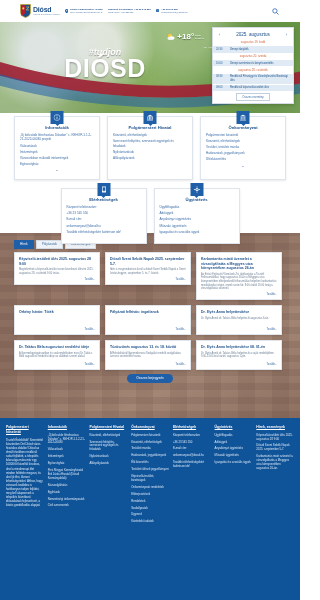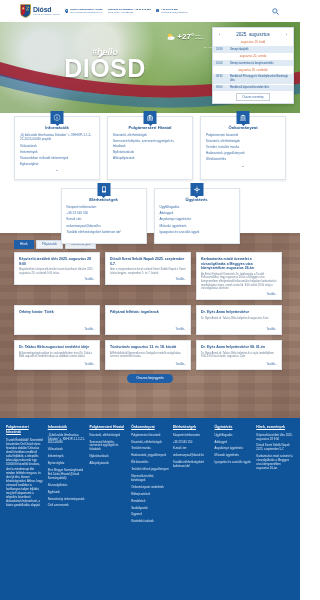--- a/index.html
+++ b/index.html
@@ -290,33 +290,33 @@
   <div class="hero-blur"></div>
 
   <div class="hero-swoosh">
     <svg width="320" height="62" viewBox="0 0 320 62" preserveAspectRatio="none">
       <path d="M0 8 Q70 30 150 34 Q240 38 320 18 L320 30 Q240 50 150 46 Q70 42 0 22 Z" fill="#9d2235" opacity="0.92"></path>
       <path d="M0 20 Q70 42 150 46 Q240 50 320 30 L320 40 Q240 60 150 56 Q70 52 0 32 Z" fill="#1f5fa8" opacity="0.55"></path>
     </svg>
   </div>
 
   <div class="hero-title">
-    <span class="hashtag">#hello</span>
+    <span class="hashtag">#tudjon</span>
     <span class="bigword">DIÓSD</span>
   </div>
 
   <div class="weather">
     <span class="sun-icon">
       <svg width="10" height="10" viewBox="0 0 20 20">
         <circle cx="8" cy="8" r="4.5" fill="#f5c842"></circle>
         <ellipse cx="11" cy="12" rx="6" ry="3.6" fill="#ffffff"></ellipse>
         <ellipse cx="7" cy="13" rx="4" ry="2.8" fill="#f0f4f8"></ellipse>
       </svg>
     </span>
-    <span class="wtemp">+27°</span>
+    <span class="wtemp">+18°</span>
     <span class="wmeta">
       <span style="display:block">Diósd</span>
       <span style="display:block">Derült ég</span>
     </span>
   </div>
   <div class="wbar">
     <div>Ma</div>
     <div>Hétfő</div>
     <div>Kedd</div>
   </div>

